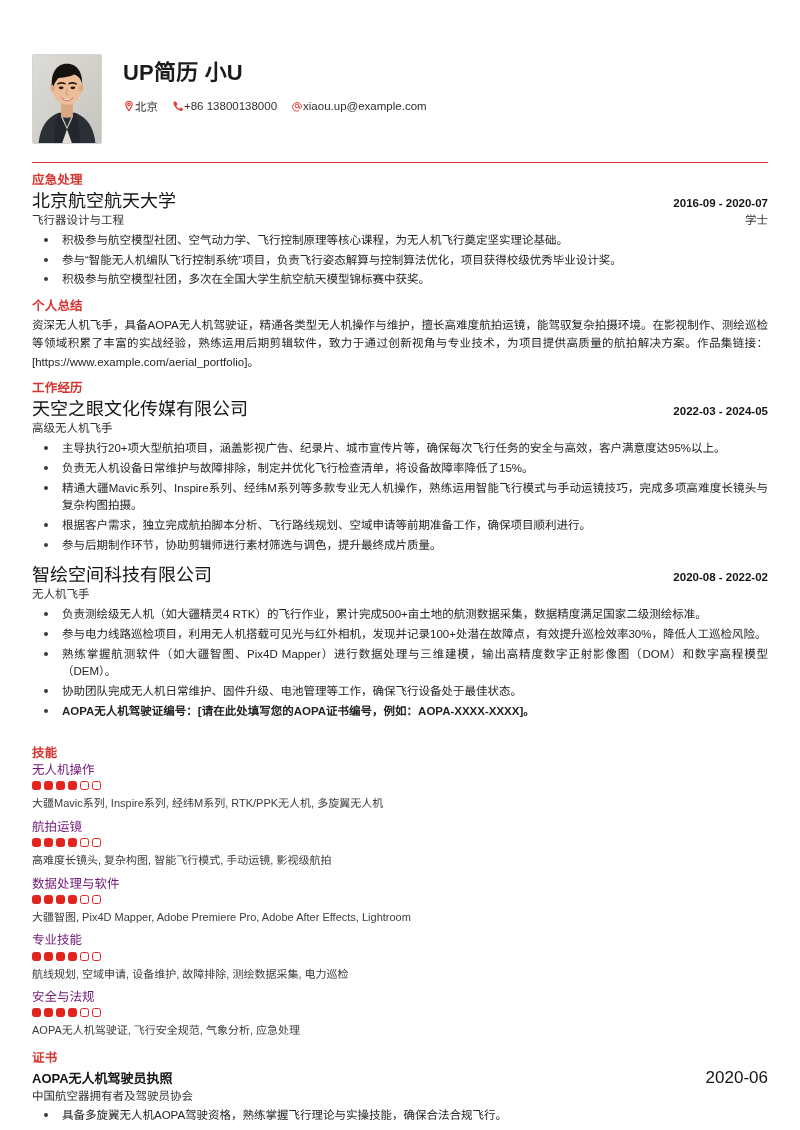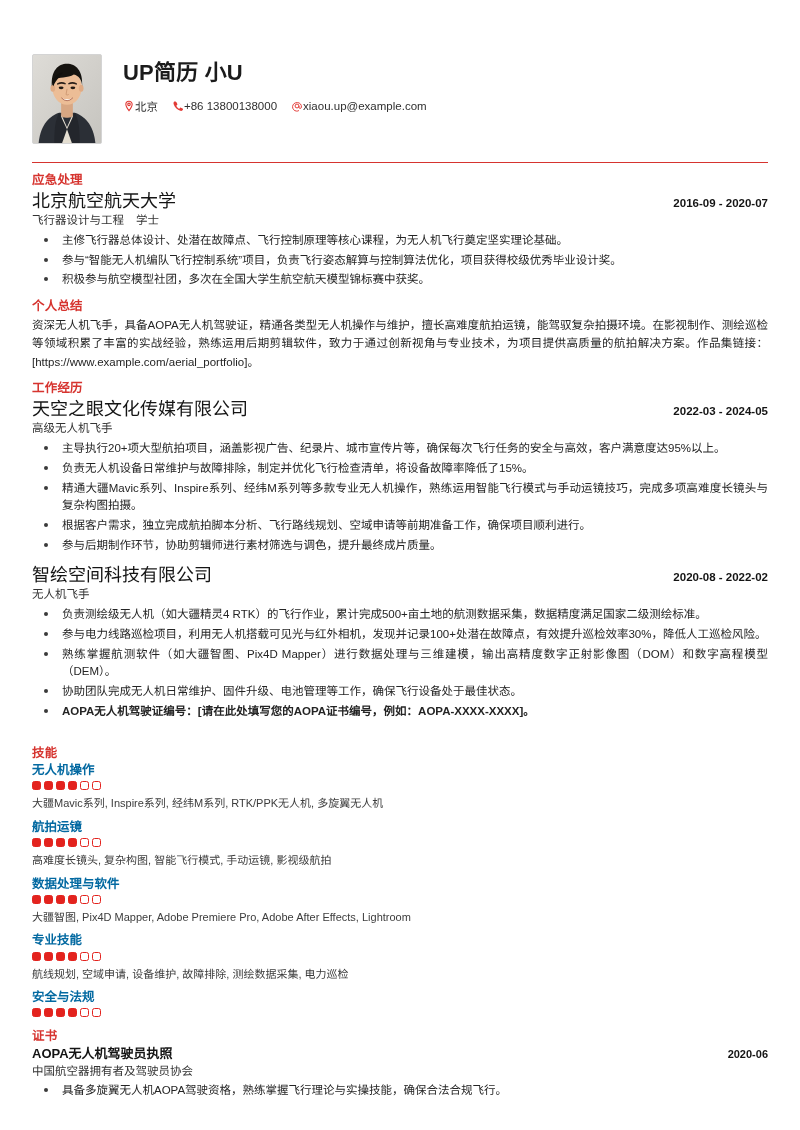--- a/index.html
+++ b/index.html
@@ -114,21 +114,21 @@
   }
   .entry-date {
     font-size: 11.5px;
     font-weight: bold;
     color: #141414;
     white-space: nowrap;
     line-height: 1.3;
   }
   .entry-sub {
     display: flex;
-    justify-content: flex-start;
+    justify-content: space-between;
     align-items: baseline;
     gap: 12px;
   }
   .entry-role {
     font-size: 11.5px;
     color: #333333;
     line-height: 1.35;
   }
   .entry-meta {
     font-size: 11.5px;
@@ -168,22 +168,22 @@
     color: #242424;
     text-align: justify;
     margin: 1px 0 0 0;
   }
 
   
   .skill-block { margin-top: 7px; }
   .skill-block:first-of-type { margin-top: 1px; }
   .skill-name {
     font-size: 12.5px;
-    font-weight: bold;
-    color: #0369a1;
+    font-weight: normal;
+    color: #701a75;
     line-height: 1.3;
     margin-bottom: 3px;
   }
   .dots {
     display: flex;
     gap: 3px;
     margin-bottom: 5px;
   }
   .dot {
     width: 9px;
@@ -207,22 +207,22 @@
     align-items: baseline;
     gap: 12px;
   }
   .cert-name {
     font-size: 13px;
     font-weight: bold;
     color: #141414;
     line-height: 1.3;
   }
   .cert-date {
-    font-size: 11px;
-    font-weight: bold;
+    font-size: 17px;
+    font-weight: normal;
     color: #141414;
     white-space: nowrap;
   }
   .cert-issuer {
     font-size: 11.5px;
     color: #333333;
     line-height: 1.4;
   }
 </style>
 </head>
@@ -320,21 +320,21 @@
     <div class="entry">
       <div class="entry-head">
         <div class="entry-org">北京航空航天大学</div>
         <div class="entry-date">2016-09 - 2020-07</div>
       </div>
       <div class="entry-sub">
         <div class="entry-role">飞行器设计与工程</div>
         <div class="entry-meta">学士</div>
       </div>
       <ul class="bullets">
-        <li>主修飞行器总体设计、处潜在故障点、飞行控制原理等核心课程，为无人机飞行奠定坚实理论基础。</li>
+        <li>积极参与航空模型社团、空气动力学、飞行控制原理等核心课程，为无人机飞行奠定坚实理论基础。</li>
         <li>参与“智能无人机编队飞行控制系统”项目，负责飞行姿态解算与控制算法优化，项目获得校级优秀毕业设计奖。</li>
         <li>积极参与航空模型社团，多次在全国大学生航空航天模型锦标赛中获奖。</li>
       </ul>
     </div>
   </div>
 
   <div class="section">
     <div class="section-title">个人总结</div>
     <p class="summary">资深无人机飞手，具备AOPA无人机驾驶证，精通各类型无人机操作与维护，擅长高难度航拍运镜，能驾驭复杂拍摄环境。在影视制作、测绘巡检等领域积累了丰富的实战经验，熟练运用后期剪辑软件，致力于通过创新视角与专业技术，为项目提供高质量的航拍解决方案。作品集链接：[https://www.example.com/aerial_portfolio]。</p>
   </div>
@@ -431,20 +431,21 @@
         <div class="skill-block">
           <div class="skill-name">安全与法规</div>
           <div class="dots">
             <span class="dot"></span>
             <span class="dot"></span>
             <span class="dot"></span>
             <span class="dot"></span>
             <span class="dot empty"></span>
             <span class="dot empty"></span>
           </div>
+          <div class="skill-items">AOPA无人机驾驶证, 飞行安全规范, 气象分析, 应急处理</div>
         </div>
       </div>
   </div>
 
   <div class="section" style="margin-top:12px;">
     <div class="section-title">证书</div>
     <div class="entry">
       <div class="cert-head">
         <div class="cert-name">AOPA无人机驾驶员执照</div>
         <div class="cert-date">2020-06</div>

